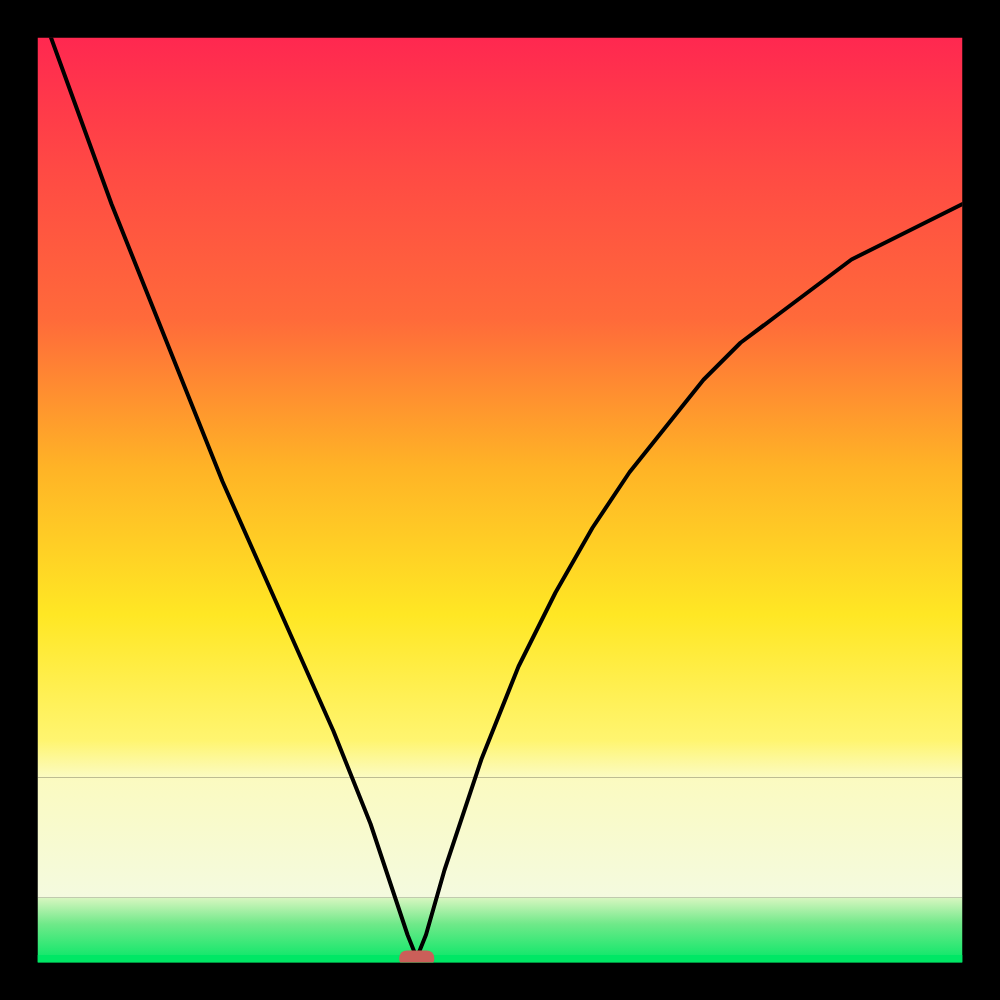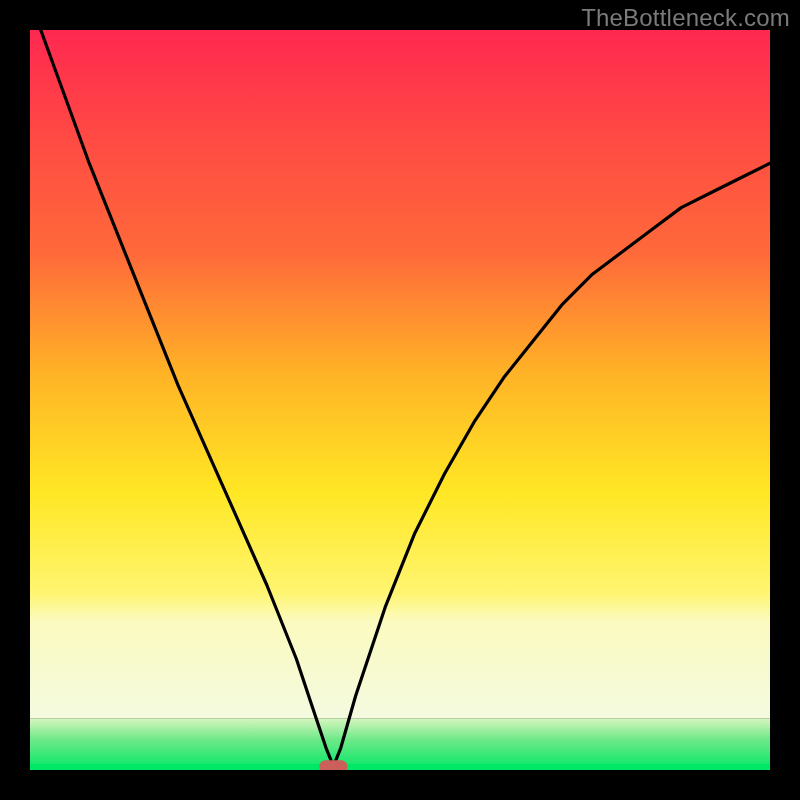--- a/index.html
+++ b/index.html
@@ -30,21 +30,20 @@
   svg {
     position: absolute;
     left: 0;
     top: 0;
   }
 </style>
 </head>
 <body>
 <div class="frame">
 
-<div class="watermark">TheBottleneck.com</div>
 
 <svg id="chart-svg" width="800" height="800" viewBox="0 0 800 800">
       <defs>
         <linearGradient id="gMain" x1="0" y1="0" x2="0" y2="1">
           <stop offset="0" stop-color="#ff2850"></stop>
           <stop offset="0.18" stop-color="#ff4a44"></stop>
           <stop offset="0.38" stop-color="#ff6a3a"></stop>
           <stop offset="0.58" stop-color="#ffb326"></stop>
           <stop offset="0.78" stop-color="#ffe724"></stop>
           <stop offset="0.95" stop-color="#fff570"></stop>

